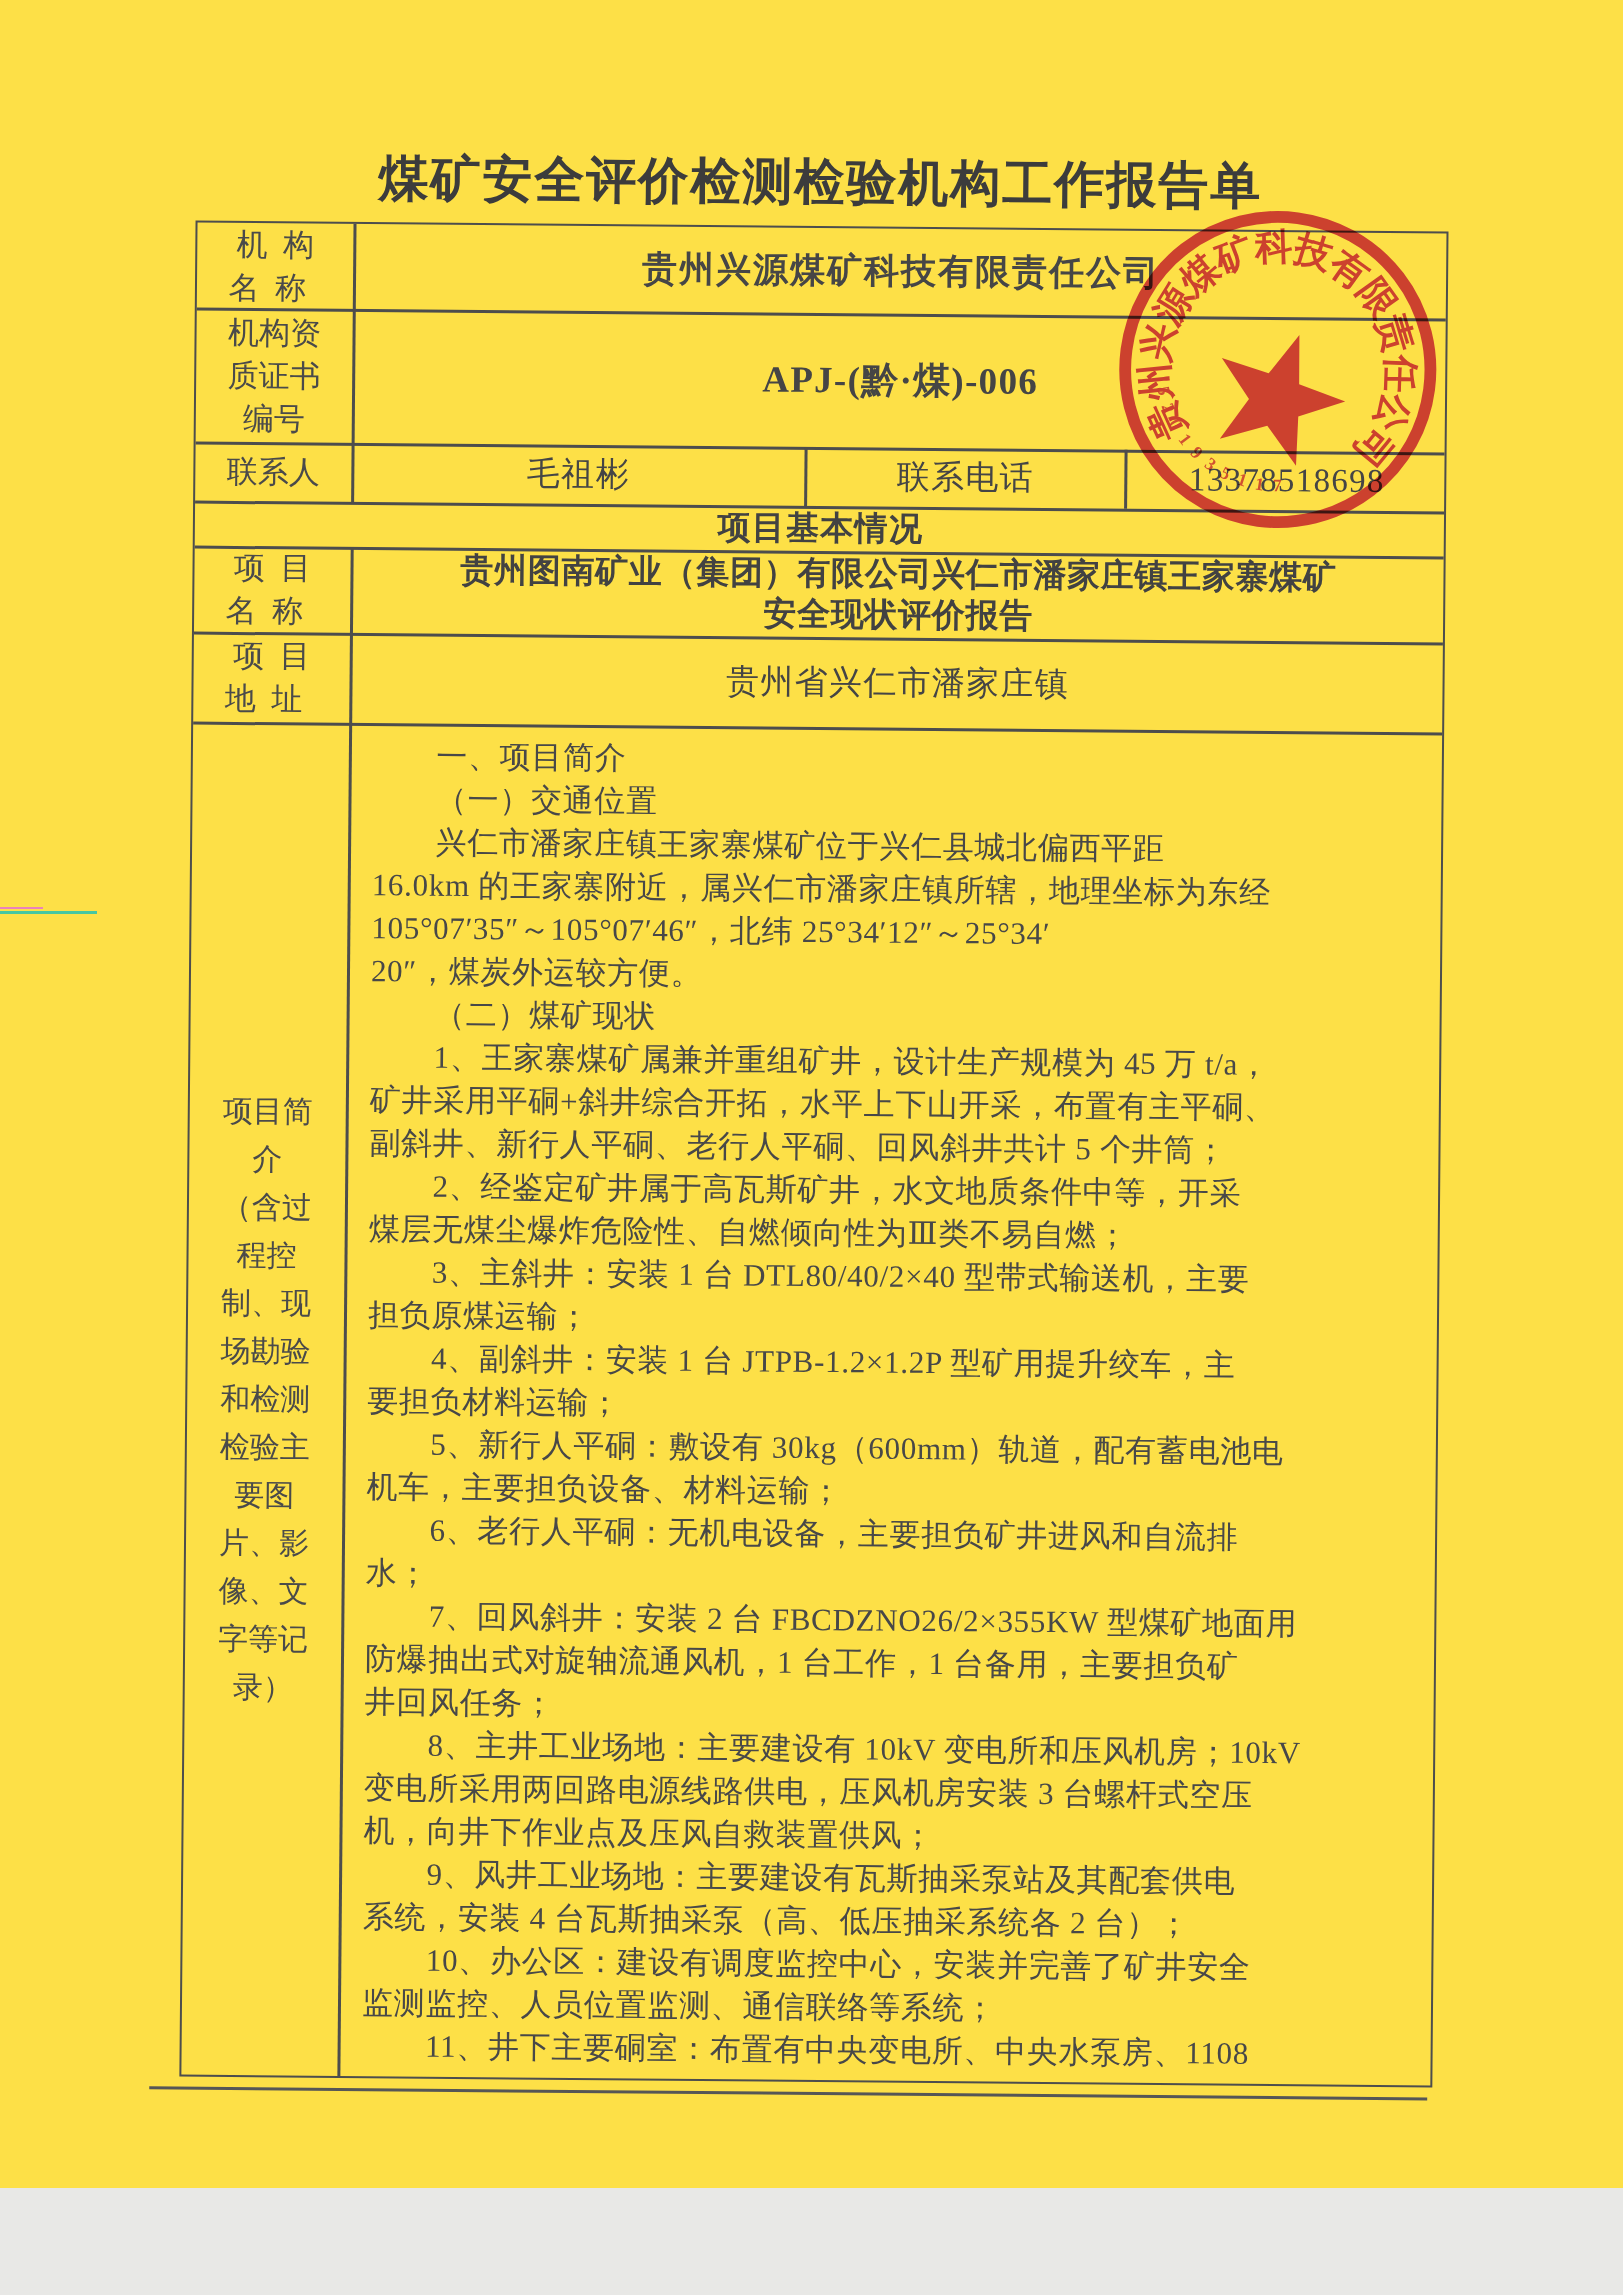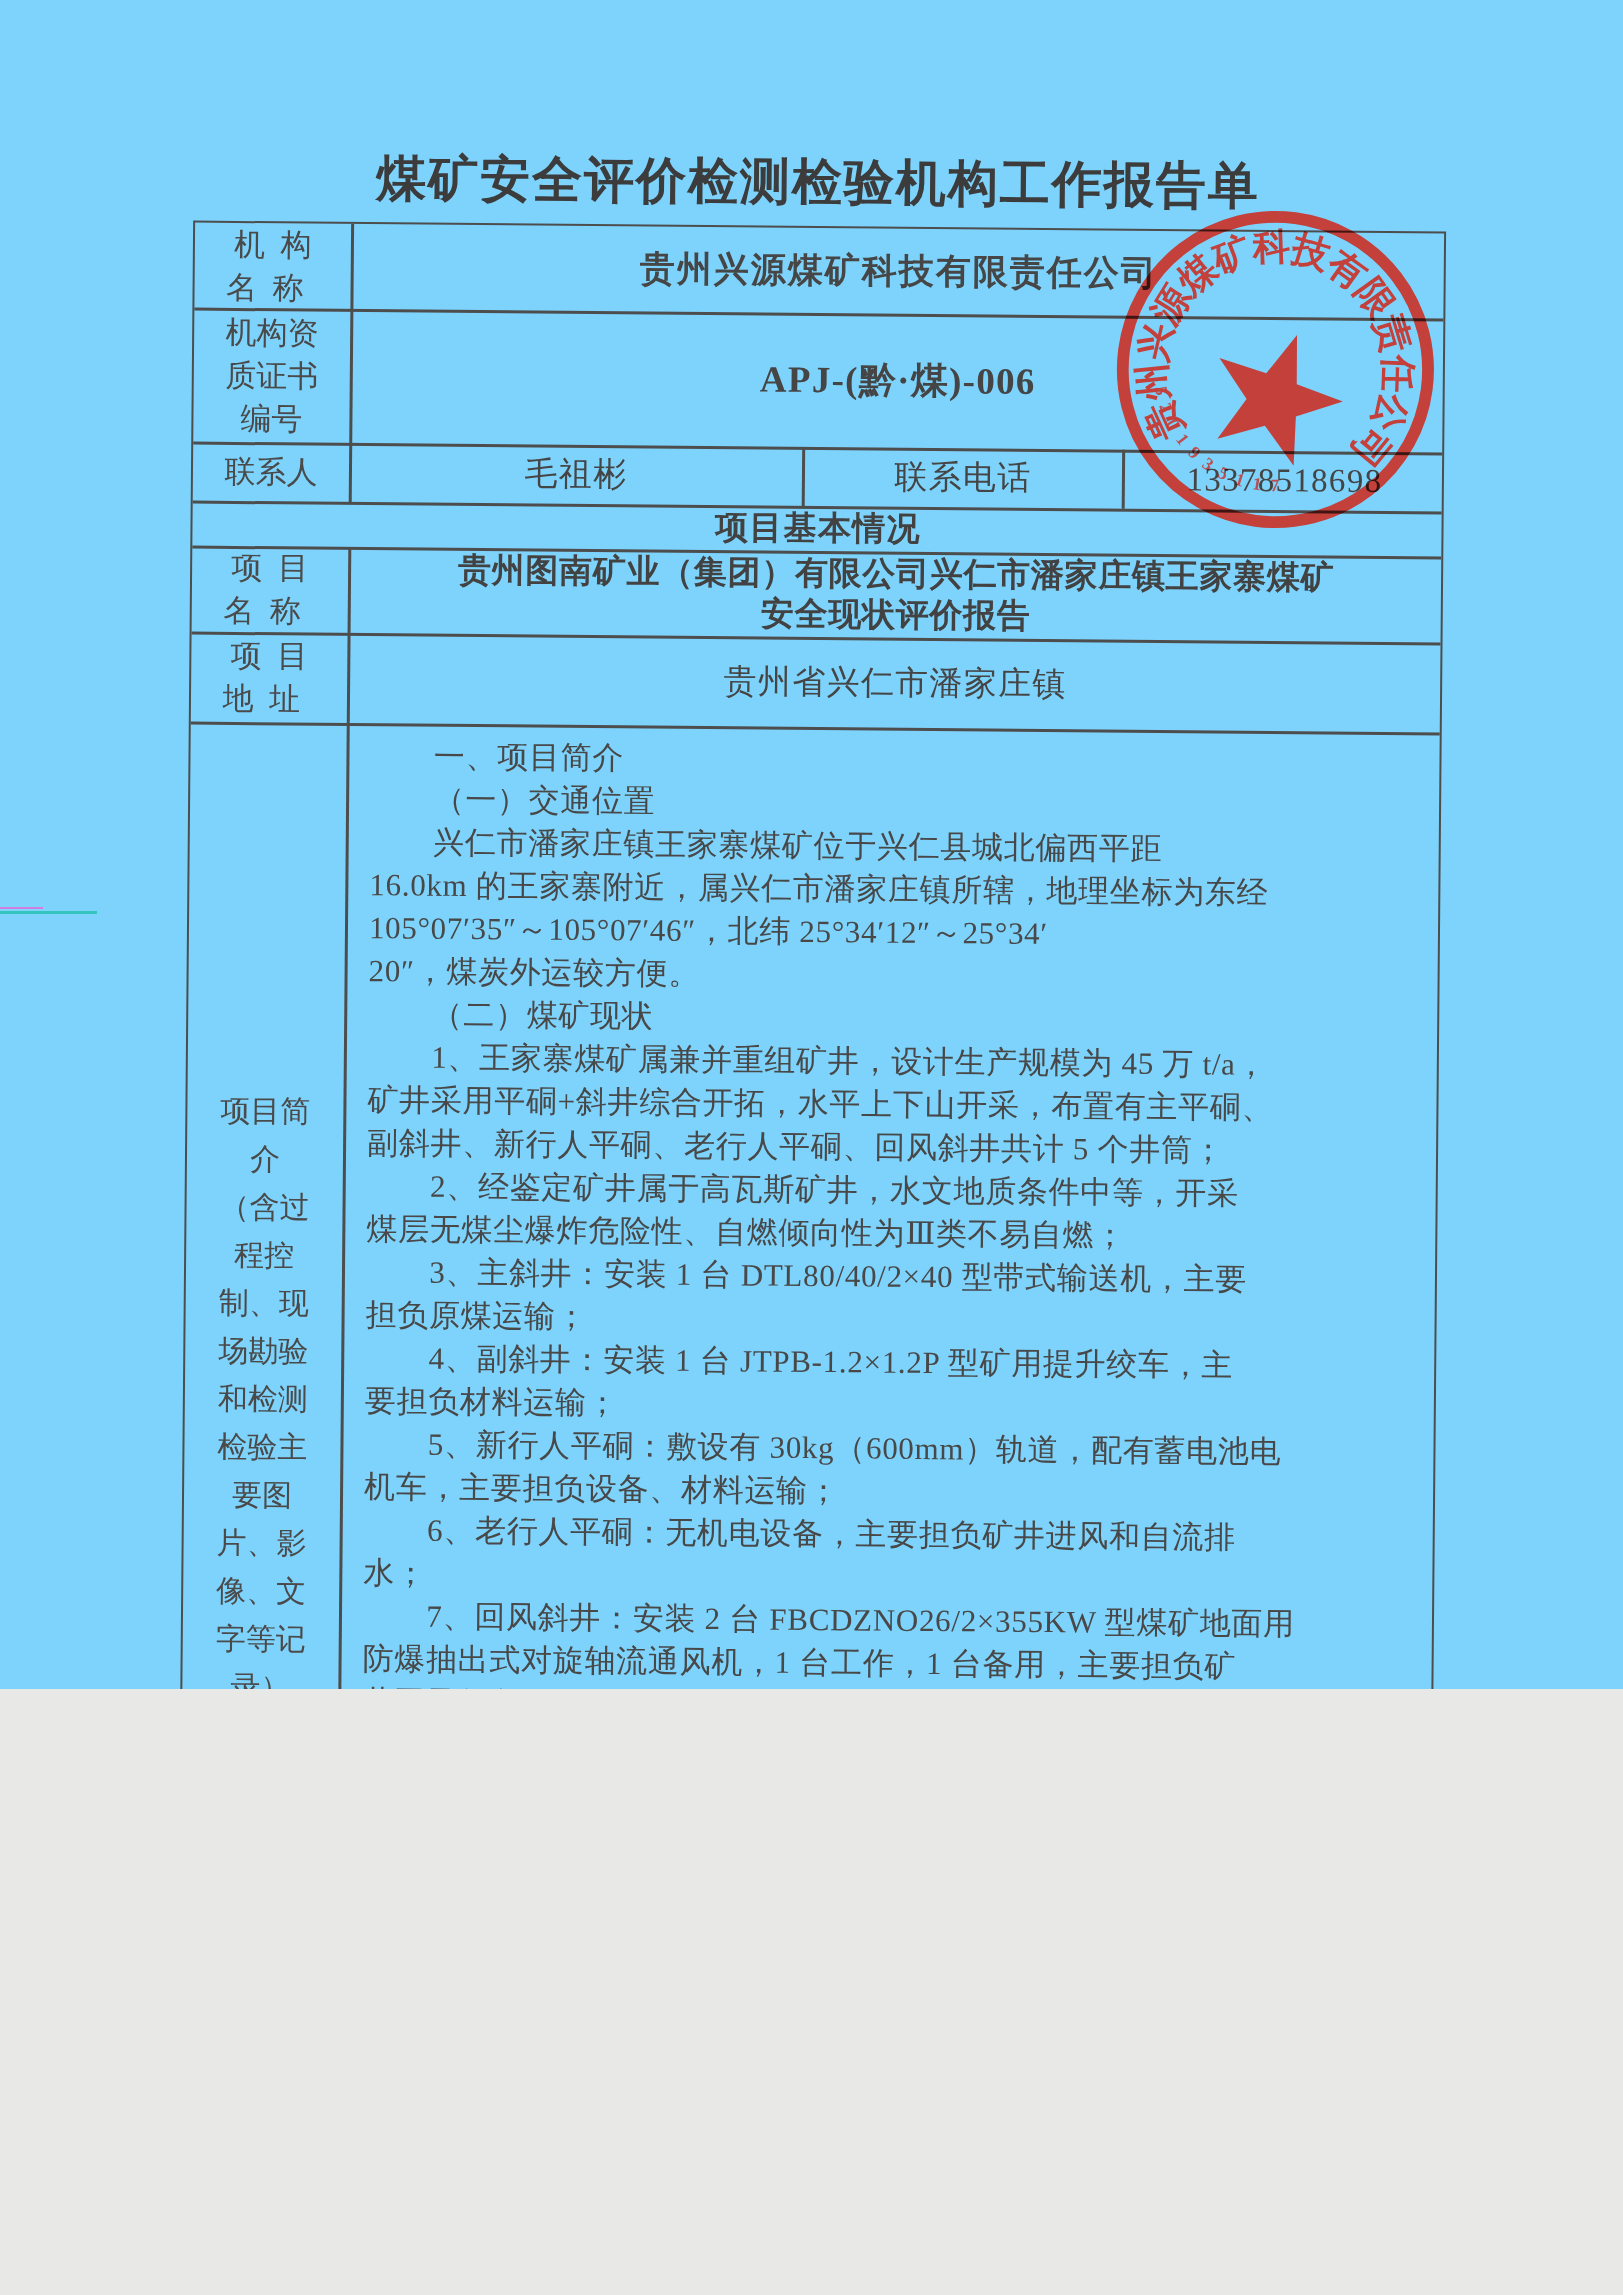--- a/index.html
+++ b/index.html
@@ -1,17 +1,17 @@
 <!DOCTYPE html>
 <html style="font-size:10.5px"><head>
 <meta charset="utf-8">
 <style>
   html,body{margin:0;padding:0;background:#e8e8e6;}
   .page{
-    position:relative;width:1623px;height:1689px;background:#7dd3fc;
+    position:relative;width:1623px;height:2188px;background:#fde047;
     overflow:hidden;font-family:"Liberation Serif","DejaVu Serif",serif;color:#454545;
   }
   .scan-rotate{position:absolute;left:0;top:0;width:100%;height:100%;transform:rotate(0.5deg);transform-origin:50% 55%;}
   .title{
     position:absolute;left:0;right:0;top:149px;text-align:center;
     font-family:"Liberation Sans","DejaVu Sans",sans-serif;font-weight:bold;
     font-size:50px;letter-spacing:2px;color:#3c3c3c;white-space:nowrap;
   }
   .rtable{position:absolute;left:187px;top:226px;width:1253px;height:1856px;border:2.6px solid #4d4d4d;box-sizing:border-box;}
   .hl{position:absolute;left:0;right:0;height:2.6px;background:#4d4d4d;}

